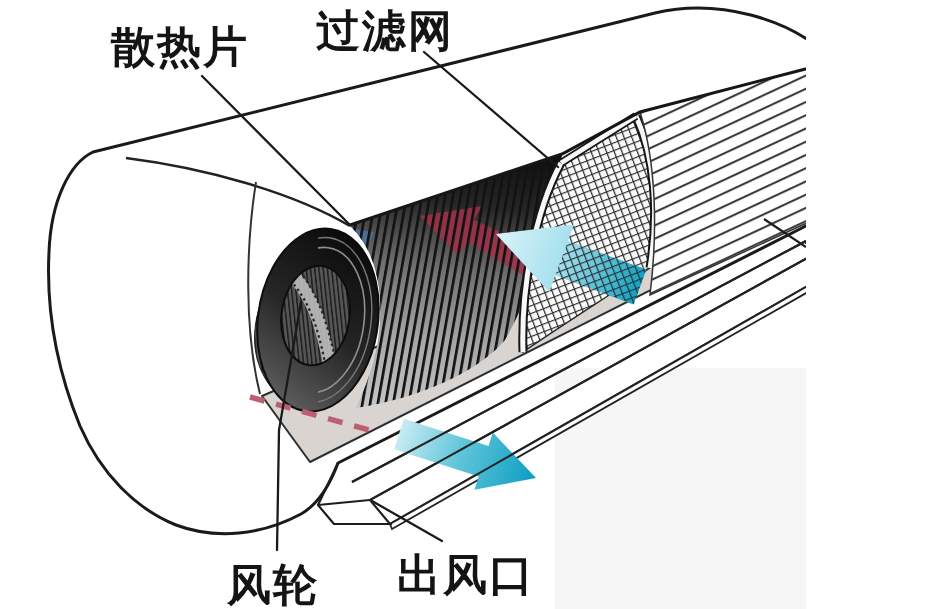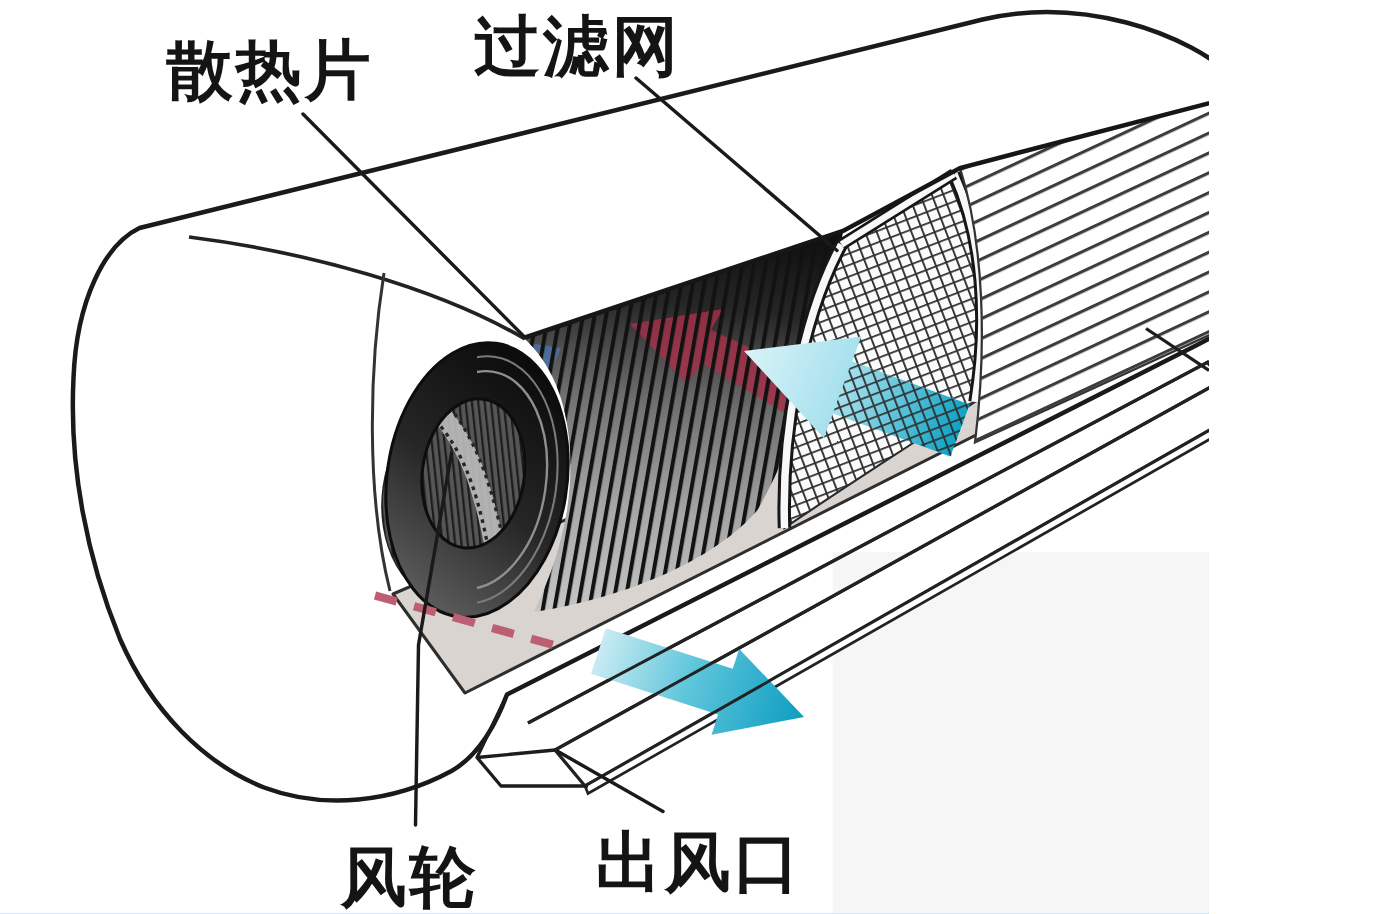--- a/index.html
+++ b/index.html
@@ -1,19 +1,19 @@
 <!DOCTYPE html>
 <html><head>
 <meta charset="utf-8">
 <style>
   html,body{margin:0;padding:0;background:#ffffff;}
   .stage{
     position:relative;
     width:806px;height:609px;
-    background:#0ea5e9;
+    background:#0f766e;
     overflow:hidden;
     font-family:"DejaVu Sans", sans-serif;
   }
   .stage svg{position:absolute;left:0;top:0;width:926px;height:609px;}
   .lbl{
     font-family:"DejaVu Sans", sans-serif;
     font-weight:700;
     font-size:44px;
     fill:#141414;
     text-anchor:middle;

